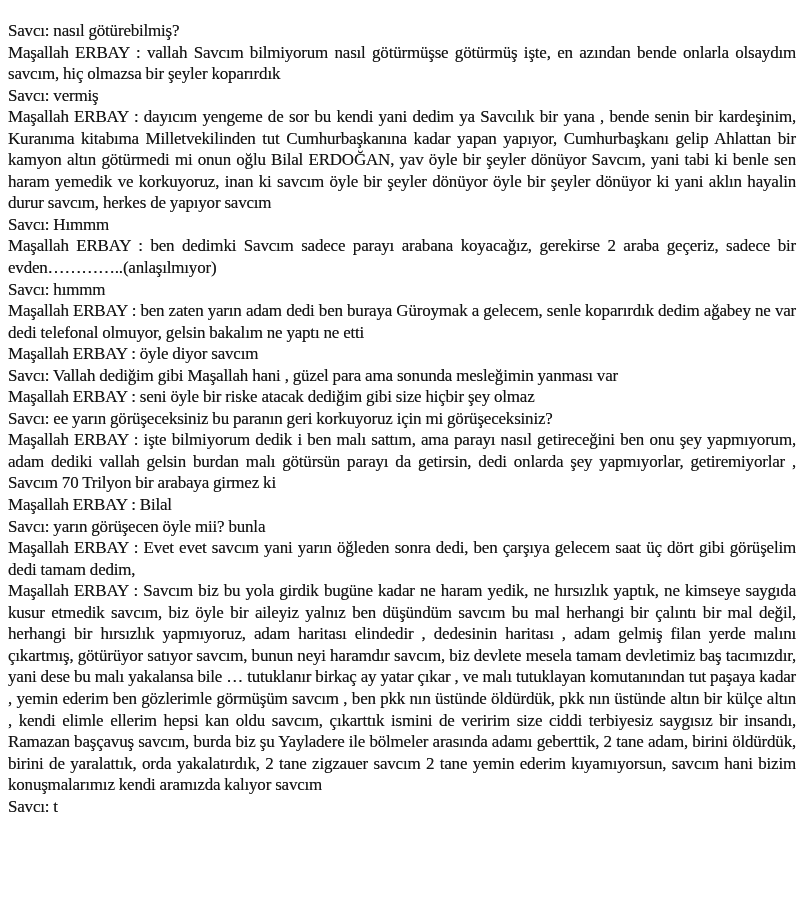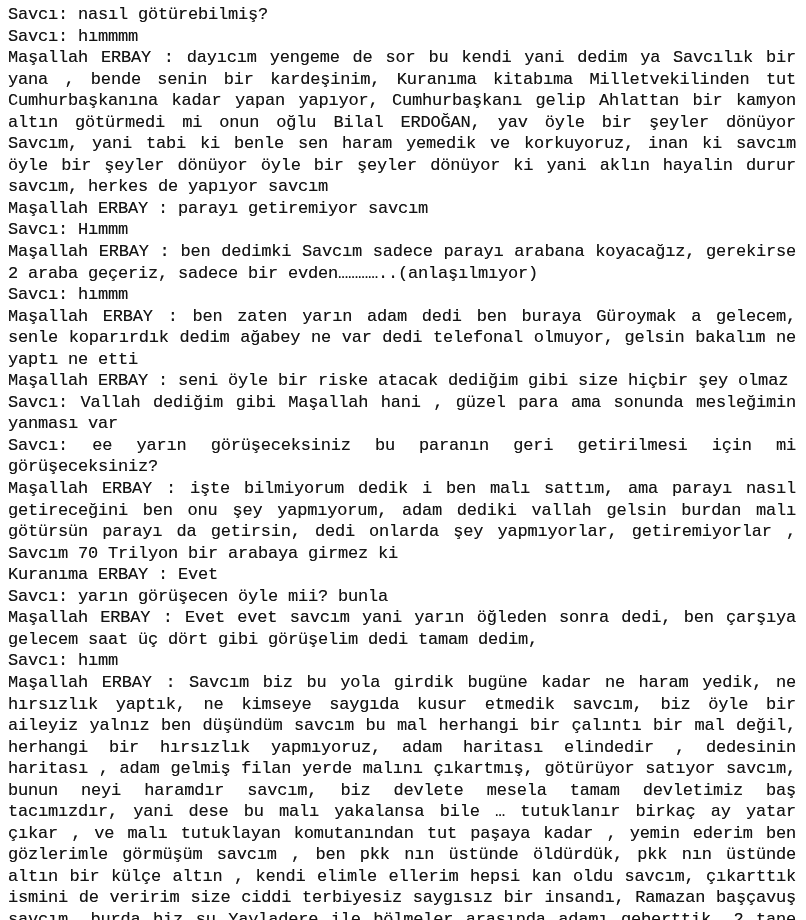--- a/index.html
+++ b/index.html
@@ -10,50 +10,50 @@
   body {
     width: 806px;
     height: 920px;
     overflow: hidden;
   }
   .page {
     box-sizing: border-box;
     width: 806px;
     height: 920px;
     overflow: hidden;
-    padding: 4px 10px 0 8px;
+    padding: 20px 10px 0 8px;
     background: #ffffff;
-    font-family: Liberation Mono, monospace;
+    font-family: Liberation Serif, serif;
     font-size: 17px;
     letter-spacing: -0.2px;
     line-height: 21.55px;
     color: #141414;
     text-shadow: 0 0 0.5px rgba(20,20,20,0.55);
   }
   .page p {
     margin: 0;
     padding: 0;
     text-align: justify;
   }
 </style>
 </head>
 <body>
 
 <div class="page">
   <p>Savcı: nasıl götürebilmiş?</p>
-  <p>Savcı: hımmmm</p>
+  <p>Maşallah ERBAY : vallah Savcım bilmiyorum nasıl götürmüşse götürmüş işte, en azından bende onlarla olsaydım savcım, hiç olmazsa bir şeyler koparırdık</p>
+  <p>Savcı: vermiş</p>
   <p>Maşallah ERBAY : dayıcım yengeme de sor bu kendi yani dedim ya Savcılık bir yana , bende senin bir kardeşinim, Kuranıma kitabıma Milletvekilinden tut Cumhurbaşkanına kadar yapan yapıyor, Cumhurbaşkanı gelip Ahlattan bir kamyon altın götürmedi mi onun oğlu Bilal ERDOĞAN, yav öyle bir şeyler dönüyor Savcım, yani tabi ki benle sen haram yemedik ve korkuyoruz, inan ki savcım öyle bir şeyler dönüyor öyle bir şeyler dönüyor ki yani aklın hayalin durur savcım, herkes de yapıyor savcım</p>
-  <p>Maşallah ERBAY : parayı getiremiyor savcım</p>
   <p>Savcı: Hımmm</p>
   <p>Maşallah ERBAY : ben dedimki Savcım sadece parayı arabana koyacağız, gerekirse 2 araba geçeriz, sadece bir evden…………..(anlaşılmıyor)</p>
   <p>Savcı: hımmm</p>
   <p>Maşallah ERBAY : ben zaten yarın adam dedi ben buraya Güroymak a gelecem, senle koparırdık dedim ağabey ne var dedi telefonal olmuyor, gelsin bakalım ne yaptı ne etti</p>
+  <p>Maşallah ERBAY : öyle diyor savcım</p>
+  <p>Savcı: Vallah dediğim gibi Maşallah hani , güzel para ama sonunda mesleğimin yanması var</p>
   <p>Maşallah ERBAY : seni öyle bir riske atacak dediğim gibi size hiçbir şey olmaz</p>
-  <p>Savcı: Vallah dediğim gibi Maşallah hani , güzel para ama sonunda mesleğimin yanması var</p>
-  <p>Savcı: ee yarın görüşeceksiniz bu paranın geri getirilmesi için mi görüşeceksiniz?</p>
+  <p>Savcı: ee yarın görüşeceksiniz bu paranın geri korkuyoruz için mi görüşeceksiniz?</p>
   <p>Maşallah ERBAY : işte bilmiyorum dedik i ben malı sattım, ama parayı nasıl getireceğini ben onu şey yapmıyorum, adam dediki vallah gelsin burdan malı götürsün parayı da getirsin, dedi onlarda şey yapmıyorlar, getiremiyorlar , Savcım 70 Trilyon bir arabaya girmez ki</p>
-  <p>Kuranıma ERBAY : Evet</p>
+  <p>Maşallah ERBAY : Bilal</p>
   <p>Savcı: yarın görüşecen öyle mii? bunla</p>
   <p>Maşallah ERBAY : Evet evet savcım yani yarın öğleden sonra dedi, ben çarşıya gelecem saat üç dört gibi görüşelim dedi tamam dedim,</p>
-  <p>Savcı: hımm</p>
   <p>Maşallah ERBAY : Savcım biz bu yola girdik bugüne kadar ne haram yedik, ne hırsızlık yaptık, ne kimseye saygıda kusur etmedik savcım, biz öyle bir aileyiz yalnız ben düşündüm savcım bu mal herhangi bir çalıntı bir mal değil, herhangi bir hırsızlık yapmıyoruz, adam haritası elindedir , dedesinin haritası , adam gelmiş filan yerde malını çıkartmış, götürüyor satıyor savcım, bunun neyi haramdır savcım, biz devlete mesela tamam devletimiz baş tacımızdır, yani dese bu malı yakalansa bile … tutuklanır birkaç ay yatar çıkar , ve malı tutuklayan komutanından tut paşaya kadar , yemin ederim ben gözlerimle görmüşüm savcım , ben pkk nın üstünde öldürdük, pkk nın üstünde altın bir külçe altın , kendi elimle ellerim hepsi kan oldu savcım, çıkarttık ismini de veririm size ciddi terbiyesiz saygısız bir insandı, Ramazan başçavuş savcım, burda biz şu Yayladere ile bölmeler arasında adamı geberttik, 2 tane adam, birini öldürdük, birini de yaralattık, orda yakalatırdık, 2 tane zigzauer savcım 2 tane yemin ederim kıyamıyorsun, savcım hani bizim konuşmalarımız kendi aramızda kalıyor savcım</p>
   <p>Savcı: t</p>
 </div>
 
 </body></html>

